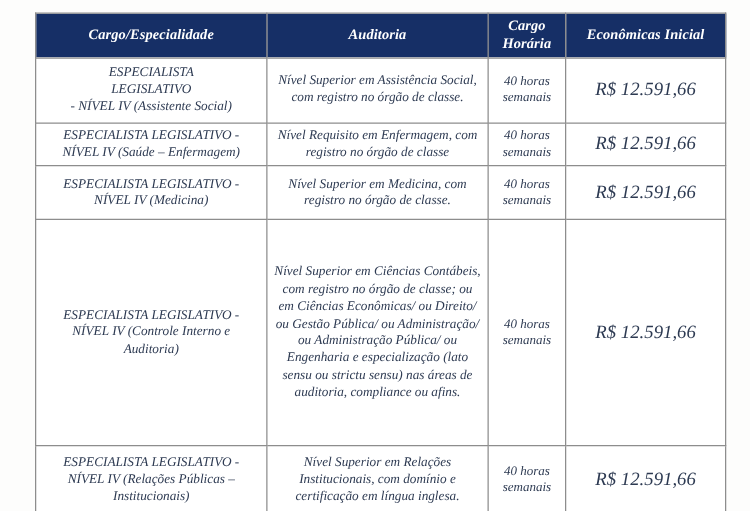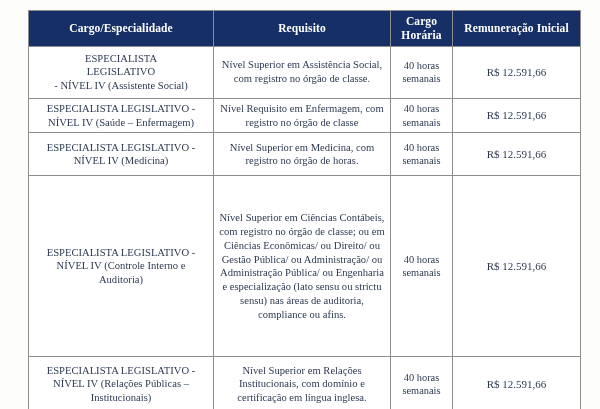--- a/index.html
+++ b/index.html
@@ -13,20 +13,21 @@
     overflow: hidden;
     font-family: "Liberation Serif", "DejaVu Serif", serif;
     -webkit-font-smoothing: none;
   }
   #page {
     position: relative;
     width: 600px;
     height: 409px;
     background: #fdfdfc;
     box-sizing: border-box;
+    font-style: italic;
   }
   .table-wrap {
     position: absolute;
     left: 28px;
     top: 10px;
     width: 552px;
   }
   table.spec-table {
     border-collapse: collapse;
     width: 552px;
@@ -63,21 +64,21 @@
     font-size: 10.6px;
   }
   td.col-req {
     font-size: 10.6px;
     margin-top: 31px;
   }
   td.col-carga {
     font-size: 10.4px;
   }
   td.col-remun {
-    font-size: 11px;
+    font-size: 15px;
   }
   
   col.c1 { width: 185px; }
   col.c2 { width: 177px; }
   col.c3 { width: 62px; }
   col.c4 { width: 128px; }
 
   .r1 { height: 52px; }
   .r2 { height: 34px; }
   .r3 { height: 43px; }
@@ -100,28 +101,28 @@
           <col class="c2">
           <col class="c3">
           <col class="c4">
       </colgroup>
       <thead>
         <tr>
           <th>
               <span class="cell-text">Cargo/Especialidade</span>
             </th>
           <th>
-              <span class="cell-text">Requisito</span>
+              <span class="cell-text">Auditoria</span>
             </th>
           <th>
               <span class="cell-text">Cargo
 Horária</span>
             </th>
           <th>
-              <span class="cell-text">Remuneração Inicial</span>
+              <span class="cell-text">Econômicas Inicial</span>
             </th>
         </tr>
       </thead>
       <tbody>
         <tr class="r1">
           <td class="col-cargo">
               <span class="cell-text">ESPECIALISTA
 LEGISLATIVO
 - NÍVEL IV (Assistente Social)</span>
             </td>
@@ -151,21 +152,21 @@
           <td class="col-remun">
               <span class="cell-text">R$ 12.591,66</span>
             </td>
         </tr>
         <tr class="r3">
           <td class="col-cargo">
               <span class="cell-text">ESPECIALISTA LEGISLATIVO -
 NÍVEL IV (Medicina)</span>
             </td>
           <td class="col-req">
-              <span class="cell-text">Nível Superior em Medicina, com registro no órgão de horas.</span>
+              <span class="cell-text">Nível Superior em Medicina, com registro no órgão de classe.</span>
             </td>
           <td class="col-carga">
               <span class="cell-text">40 horas
 semanais</span>
             </td>
           <td class="col-remun">
               <span class="cell-text">R$ 12.591,66</span>
             </td>
         </tr>
         <tr class="r4">

